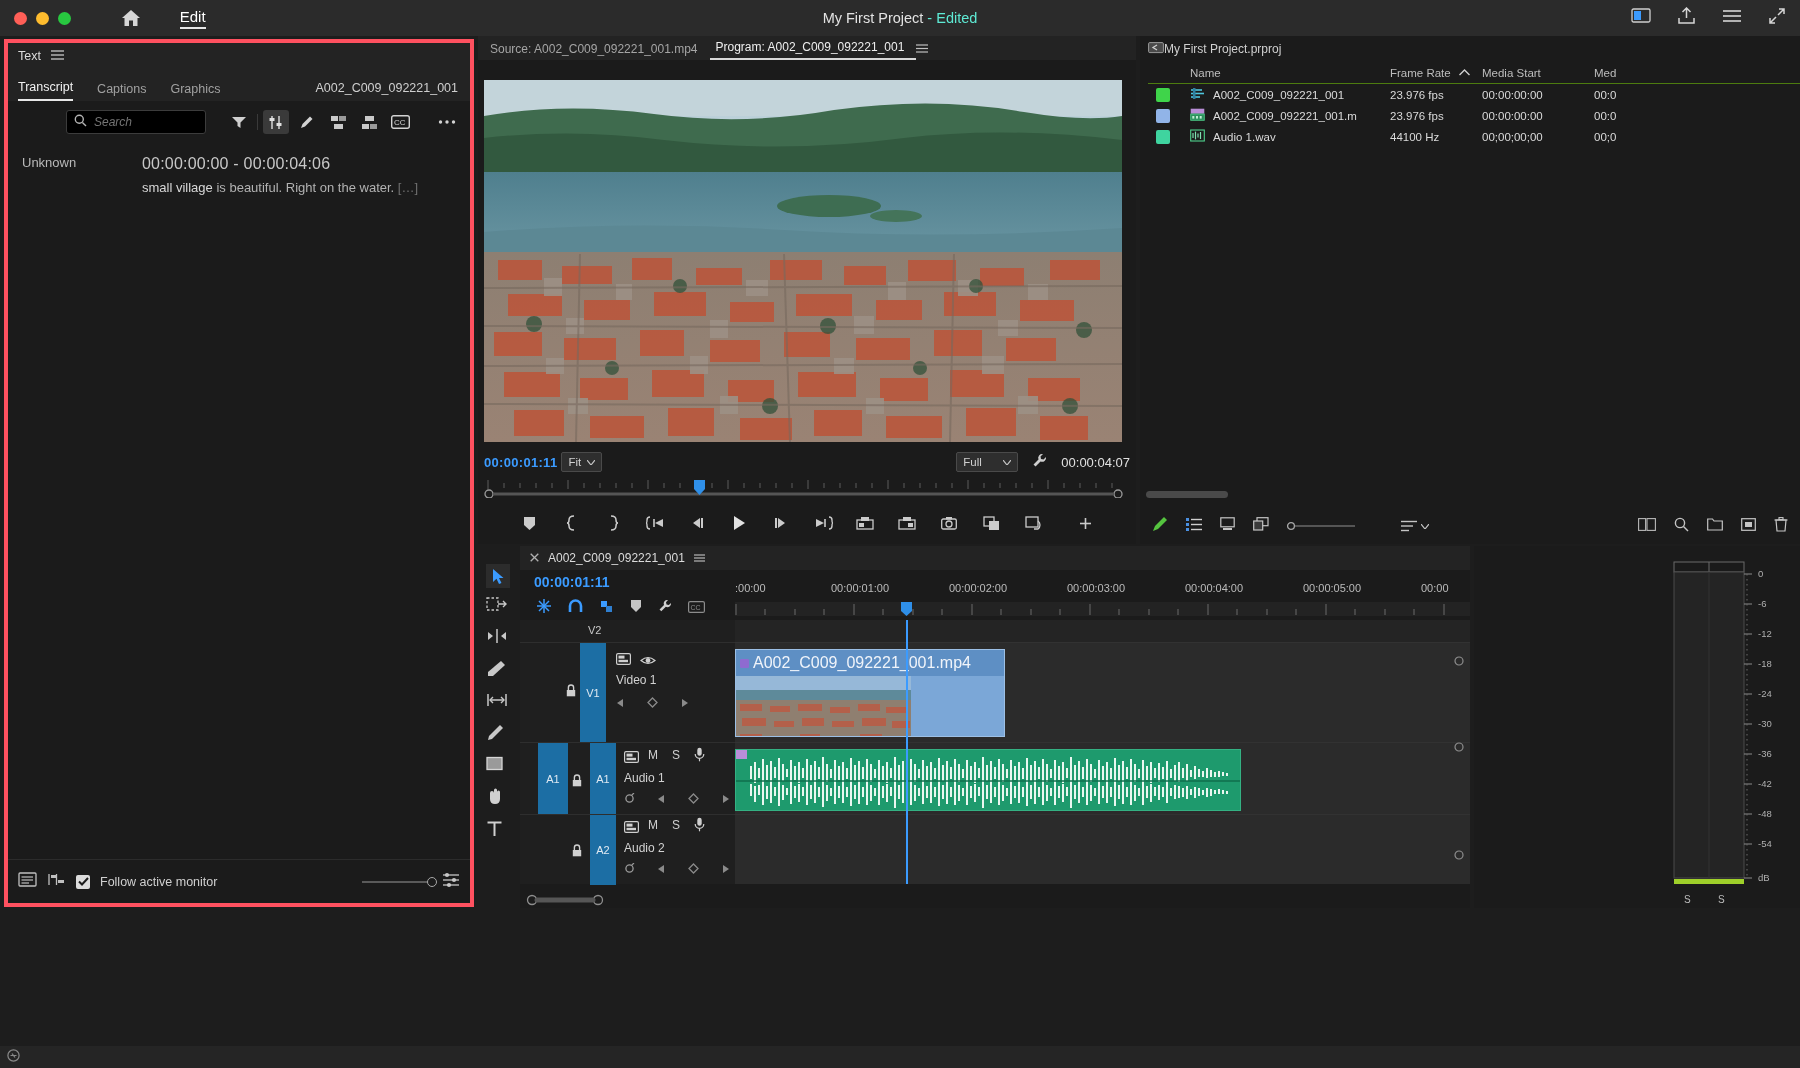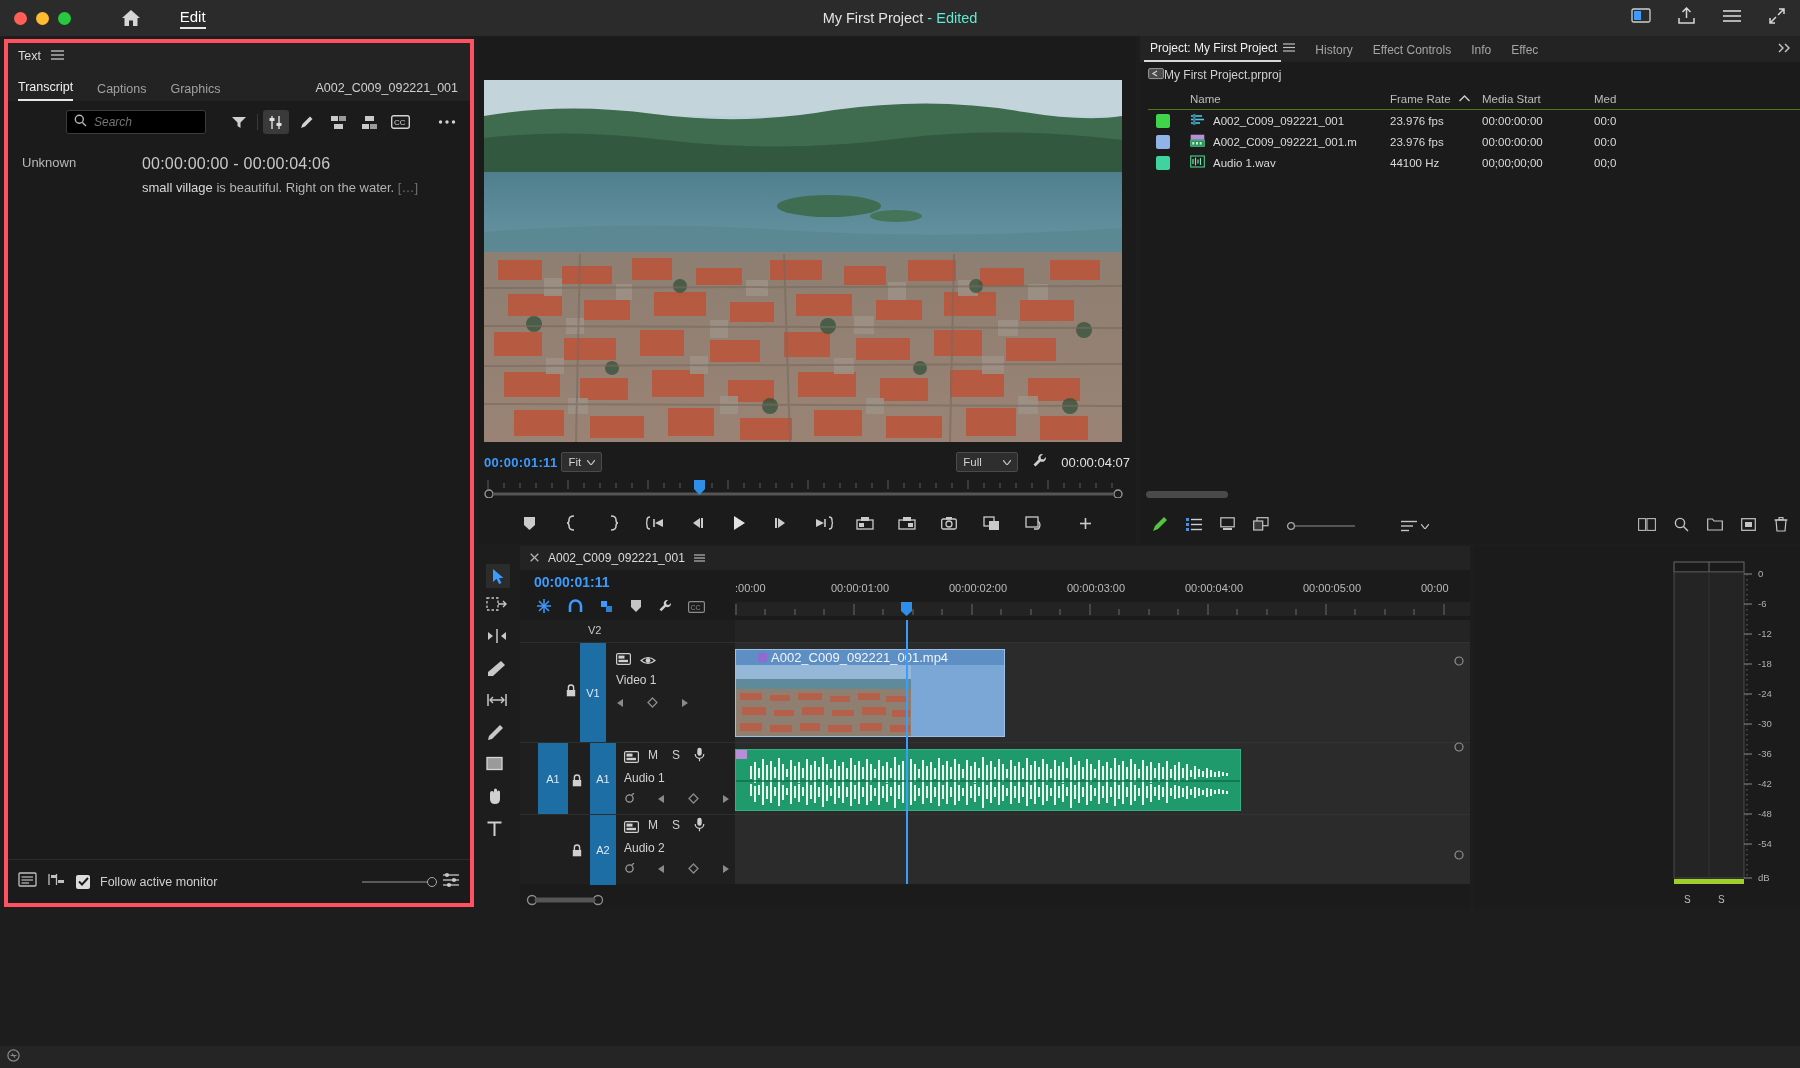--- a/index.html
+++ b/index.html
@@ -127,22 +127,22 @@
             background:#232323; font-size:12px; color:#dcdcdc; }
   .tl-tc { position:absolute; left:14px; top:28px; font-size:14px; font-weight:bold; color:#3b9bff; }
   .tl-tools { position:absolute; left:16px; top:52px; display:flex; gap:16px; align-items:center; }
   .tl-ruler { position:absolute; left:215px; top:36px; right:0; height:22px; }
   .tl-ruler .lbl { position:absolute; top:0; font-size:11px; color:#bbb; }
   .tl-tracks { position:absolute; left:0; right:0; top:74px; bottom:28px; }
   .tname { font-size:12px; color:#d2d2d2; }
   .tbadge { background:#1c6ea4; color:#dfe9f2; font-size:11px; width:22px; height:100%;
             display:flex; align-items:center; justify-content:center;}
   .clip-v { position:absolute; background:#7ba7d7; border:1px solid #9cc0e6; overflow:hidden; }
-  .clip-v .hdr { height:15px; background:#5e8fc4; display:flex; align-items:center; gap:4px;
-                 padding-left:22px; font-size:13px; color:#f0f4fa; }
+  .clip-v .hdr { height:26px; background:#5e8fc4; display:flex; align-items:center; gap:4px;
+                 padding-left:4px; font-size:16px; color:#f0f4fa; }
   .clip-a { position:absolute; background:#1e9a6d; border:1px solid #34b183; overflow:hidden;}
   .playhead { position:absolute; width:2px; background:#3b9bff; top:0; }
 
   
   .meter { position:absolute; left:1474px; top:546px; width:326px; height:362px; background:#1b1b1b; }
   .meter-scale { position:absolute; font-size:9.5px; color:#b0b0b0; }
 
   
   .statusbar { position:absolute; left:0; bottom:0; width:1800px; height:22px; background:#252525;
                display:flex; align-items:center; padding-left:6px; }
@@ -336,20 +336,33 @@
               <circle cx="5" cy="3" r="2.1"></circle>
               <circle cx="12" cy="8" r="2.1"></circle>
               <circle cx="7" cy="13" r="2.1"></circle>
             </g>
           </svg>
       </span>
     </div>
   </div>
 
   <div class="monitor">
+    <div class="mon-tabs">
+      <span class="mon-tab">Source: A002_C009_092221_001.mp4</span>
+      <span class="mon-tab active">Program: A002_C009_092221_001</span>
+      <span style="padding-bottom:3px">
+        <svg width="12" height="9" viewBox="0 0 12 9">
+            <g stroke="#c0c0c0" stroke-width="1.2">
+              <line x1="0" y1="1" x2="12" y2="1"></line>
+              <line x1="0" y1="4.5" x2="12" y2="4.5"></line>
+              <line x1="0" y1="8" x2="12" y2="8"></line>
+            </g>
+          </svg>
+      </span>
+    </div>
 
     <div class="mon-video">
       <svg width="638" height="362" viewBox="0 0 638 362" preserveAspectRatio="none">
         <defs>
           <linearGradient id="sky" x1="0" y1="0" x2="0" y2="1">
             <stop offset="0%" stop-color="#b9cfd8"></stop>
               <stop offset="100%" stop-color="#cfdde2"></stop>
           </linearGradient>
           <linearGradient id="lake" x1="0" y1="0" x2="0" y2="1">
             <stop offset="0%" stop-color="#4f7f8e"></stop>
@@ -619,41 +632,20 @@
             <g stroke="#cbcbcb" stroke-width="1.6">
               <line x1="6.5" y1="1" x2="6.5" y2="12"></line>
               <line x1="1" y1="6.5" x2="12" y2="6.5"></line>
             </g>
           </svg>
         </span>
     </div>
   </div>
 
   <div class="project">
-    <div class="pj-tabs">
-      <span class="pj-tab active" style="padding-right:4px">Project: My First Project</span>
-      <span style="padding:0 14px 6px 2px">
-        <svg width="12" height="9" viewBox="0 0 12 9">
-            <g stroke="#c0c0c0" stroke-width="1.2">
-              <line x1="0" y1="1" x2="12" y2="1"></line>
-              <line x1="0" y1="4.5" x2="12" y2="4.5"></line>
-              <line x1="0" y1="8" x2="12" y2="8"></line>
-            </g>
-          </svg>
-      </span>
-      <span class="pj-tab">History</span>
-      <span class="pj-tab">Effect Controls</span>
-      <span class="pj-tab">Info</span>
-      <span class="pj-tab">Effec</span>
-      <span style="margin-left:auto; padding:0 8px 5px 0">
-        <svg width="14" height="10" viewBox="0 0 14 10">
-            <path d="M1 1 L5 5 L1 9 M7 1 L11 5 L7 9" fill="none" stroke="#c8c8c8" stroke-width="1.4"></path>
-          </svg>
-      </span>
-    </div>
 
     <div class="pj-name">
       <span>
         <svg width="16" height="13" viewBox="0 0 16 13">
             <rect x="0.6" y="1.6" width="14.8" height="10" rx="1.2" fill="#4a4a4a" stroke="#9a9a9a" stroke-width="1"></rect>
             <path d="M9 4 L5 6.5 L9 9" fill="none" stroke="#d0d0d0" stroke-width="1.3"></path>
           </svg>
       </span>
       <span>My First Project.prproj</span>
     </div>

